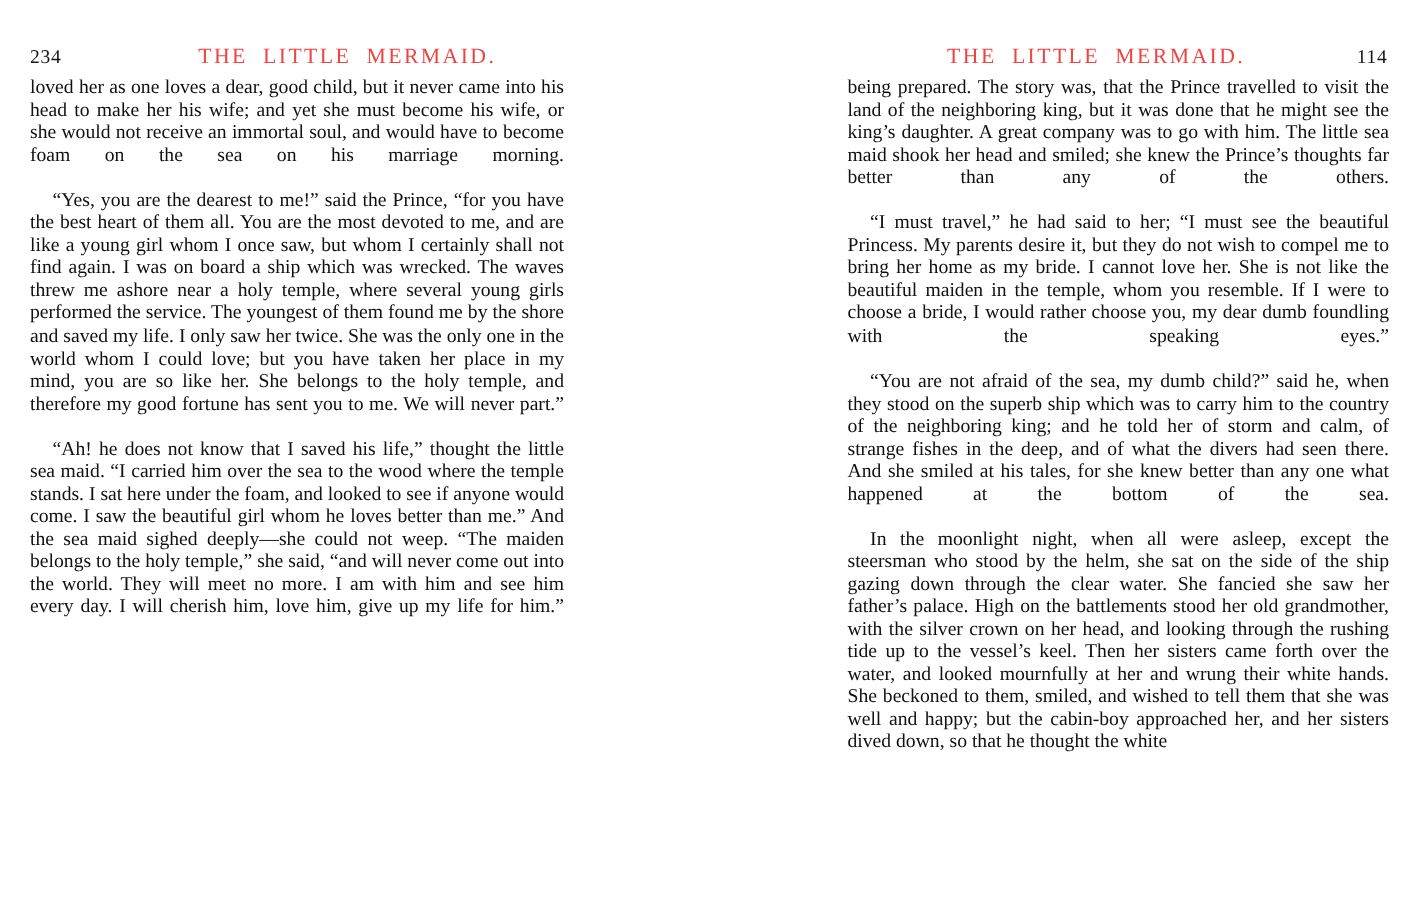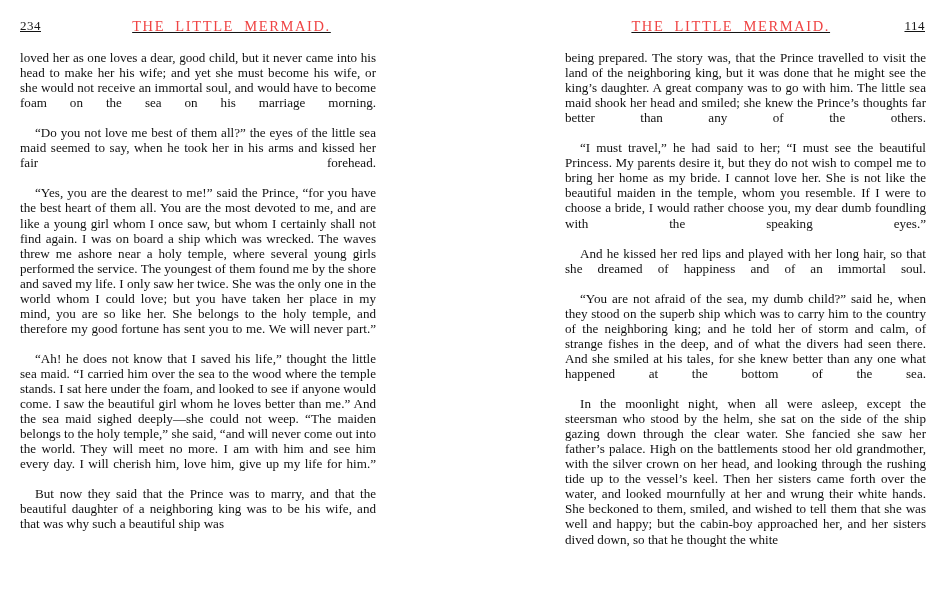--- a/index.html
+++ b/index.html
@@ -28,28 +28,27 @@
     position: absolute;
     top: 0;
     height: 599px;
   }
   .page-verso { left: 0;   width: 470px; }
   .page-recto { left: 471px; width: 470px; }
 
   
   .runhead {
     position: absolute;
-    top: 16px;
+    top: 28px;
     height: 20px;
     display: flex;
     align-items: flex-end;
     font-size: 14.5px;
     line-height: 20px;
     color: #141414;
-    text-decoration: underline;
   }
   .page-verso .runhead { left: 20px;  right: 22px; }
   .page-recto .runhead { left: 94px;  right: 16px; }
 
   .folio {
     font-size: 13px;
     letter-spacing: 0.5px;
     color: #161616;
     white-space: nowrap;
   }
@@ -100,36 +99,33 @@
 
   <div class="page page-verso">
 
     <div class="runhead">
       <span class="folio">234</span>
       <span class="runhead-title">THE LITTLE MERMAID.</span>
     </div>
 
     <div class="column">
       <p>loved her as one loves a dear, good child, but it never came into his head to make her his wife; and yet she must become his wife, or she would not receive an immortal soul, and would have to become foam on the sea on his marriage morning.</p>
-      <p class="indent">“Do you not love me best of them all?” the eyes of the little sea maid seemed to say, when he took her in his arms and kissed her fair forehead.</p>
       <p class="indent">“Yes, you are the dearest to me!” said the Prince, “for you have the best heart of them all.  You are the most devoted to me, and are like a young girl whom I once saw, but whom I certainly shall not find again.  I was on board a ship which was wrecked.  The waves threw me ashore near a holy temple, where several young girls performed the service.  The youngest of them found me by the shore and saved my life.  I only saw her twice.  She was the only one in the world whom I could love; but you have taken her place in my mind, you are so like her.  She belongs to the holy temple, and therefore my good fortune has sent you to me.  We will never part.”</p>
       <p class="indent">“Ah! he does not know that I saved his life,” thought the little sea maid.  “I carried him over the sea to the wood where the temple stands.  I sat here under the foam, and looked to see if anyone would come.  I saw the beautiful girl whom he loves better than me.”  And the sea maid sighed deeply—she could not weep.  “The maiden belongs to the holy temple,” she said, “and will never come out into the world.  They will meet no more.  I am with him and see him every day.  I will cherish him, love him, give up my life for him.”</p>
-      <p class="indent noforce">But now they said that the Prince was to marry, and that the beautiful daughter of a neighboring king was to be his wife, and that was why such a beautiful ship was</p>
     </div>
   </div>
 
   <div class="page page-recto">
 
     <div class="runhead">
       <span class="runhead-title">THE LITTLE MERMAID.</span>
       <span class="folio">114</span>
     </div>
 
     <div class="column">
       <p>being prepared.  The story was, that the Prince travelled to visit the land of the neighboring king, but it was done that he might see the king’s daughter.  A great company was to go with him.  The little sea maid shook her head and smiled; she knew the Prince’s thoughts far better than any of the others.</p>
       <p class="indent">“I must travel,” he had said to her; “I must see the beautiful Princess.  My parents desire it, but they do not wish to compel me to bring her home as my bride.  I cannot love her.  She is not like the beautiful maiden in the temple, whom you resemble.  If I were to choose a bride, I would rather choose you, my dear dumb foundling with the speaking eyes.”</p>
-      <p class="indent">And he kissed her red lips and played with her long hair, so that she dreamed of happiness and of an immortal soul.</p>
       <p class="indent">“You are not afraid of the sea, my dumb child?” said he, when they stood on the superb ship which was to carry him to the country of the neighboring king; and he told her of storm and calm, of strange fishes in the deep, and of what the divers had seen there.  And she smiled at his tales, for she knew better than any one what happened at the bottom of the sea.</p>
       <p class="indent noforce">In the moonlight night, when all were asleep, except the steersman who stood by the helm, she sat on the side of the ship gazing down through the clear water.  She fancied she saw her father’s palace.  High on the battlements stood her old grandmother, with the silver crown on her head, and looking through the rushing tide up to the vessel’s keel.  Then her sisters came forth over the water, and looked mournfully at her and wrung their white hands.  She beckoned to them, smiled, and wished to tell them that she was well and happy; but the cabin-boy approached her, and her sisters dived down, so that he thought the white</p>
     </div>
   </div>
 
 </div>
 
 </body></html>

